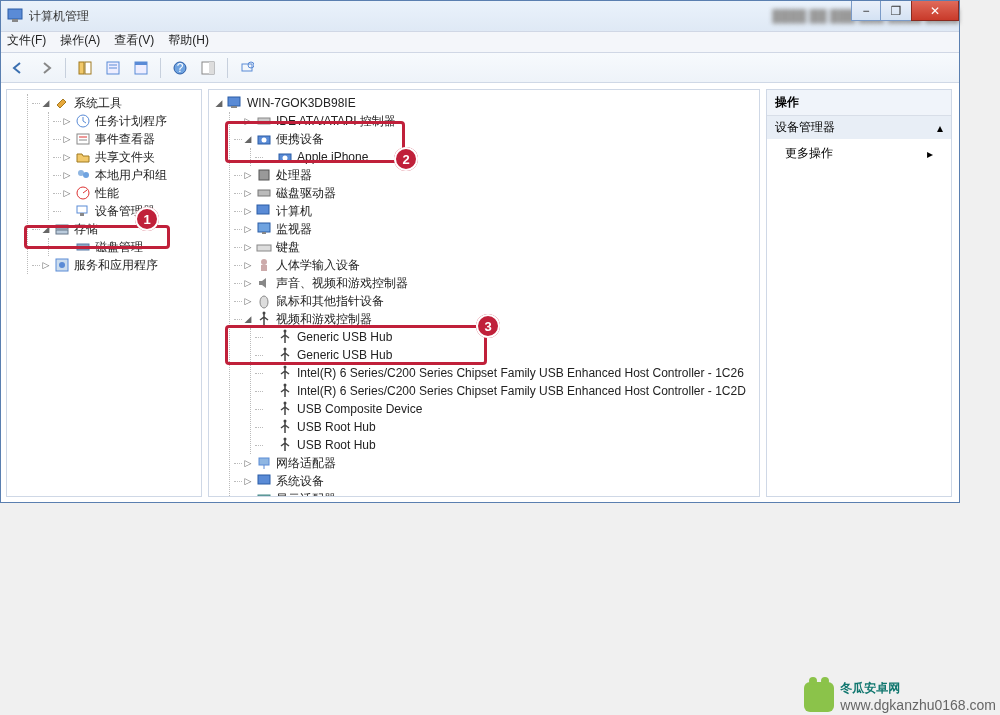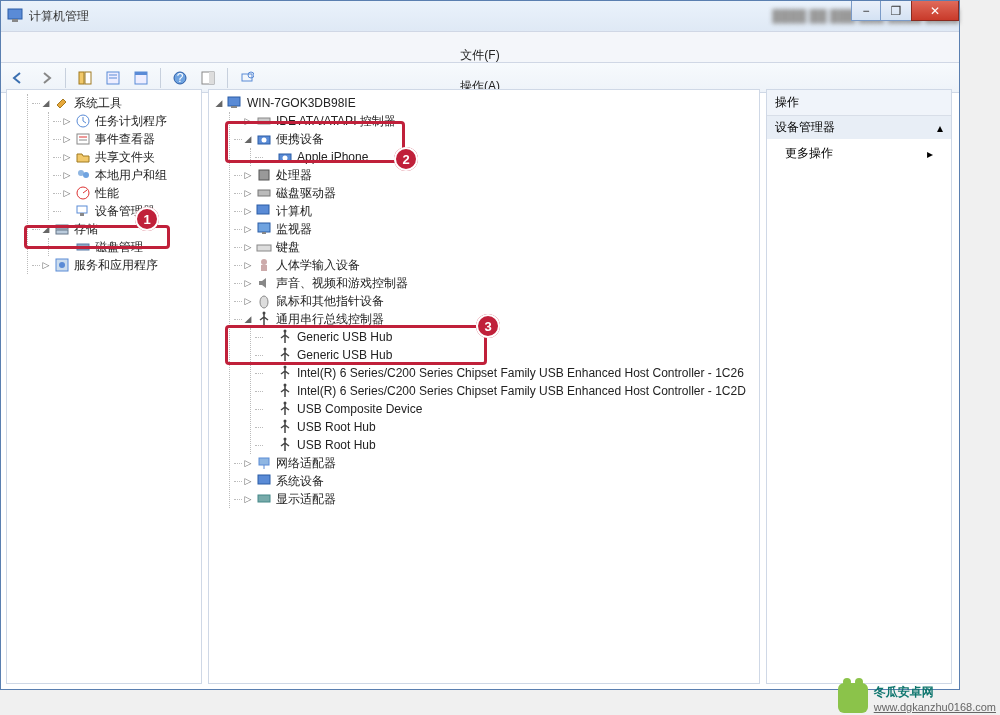--- a/index.html
+++ b/index.html
@@ -1,29 +1,29 @@
 <!DOCTYPE html>
 <html><head>
 <meta charset="utf-8">
 <style>
   * { box-sizing: border-box; margin: 0; padding: 0; font-family: "Microsoft YaHei", SimSun, sans-serif; font-size: 12px; }
   body { width: 1000px; height: 715px; background: #f0f0f0; overflow: hidden; position: relative; }
 
   
-  .window { width: 960px; height: 690px; margin: 0 0 15px 0; position: absolute; top: 0; left: 0; right:0; border: 1px solid #5a7fb0; background: #fff; }
+  .window { width: 960px; height: 503px; margin: 0 0 15px 0; position: absolute; top: 0; left: 0; right:0; border: 1px solid #5a7fb0; background: #fff; }
   .titlebar { height: 30px; background: linear-gradient(#eaf2fb,#dfe9f5); display: flex; align-items: center; padding: 0 0 0 6px; position: relative; }
   .titlebar .app-icon { width:16px; height:16px; margin-right:6px; }
   .titlebar .title { flex:1; color:#333; }
   .title-blur { margin-left:12px; color:#999; filter:blur(2px); }
   .winbtns { display:flex; position:absolute; right:0; top:0; height:22px; }
   .winbtn { width:30px; height:20px; margin-left:0; border:1px solid #7a9ac7; border-top:none; background:linear-gradient(#eaf0fa,#d4e2f3); display:flex; align-items:center; justify-content:center; color:#333; font-weight:normal; }
   .winbtn.max { border-left:none; border-right:none; }
   .winbtn.close { width:48px; background:linear-gradient(#e06a5a,#c83a2a); color:#fff; border-color:#8a2a1f; }
 
-  .menubar { height:22px; background:#f4f6fa; border-top:1px solid #d0d7e5; border-bottom:1px solid #d0d7e5; display:flex; align-items:center; padding:15px 6px; gap:14px;flex-direction:column; }
+  .menubar { height:22px; background:#f4f6fa; border-top:1px solid #d0d7e5; border-bottom:1px solid #d0d7e5; display:flex; align-items:flex-start; padding:0 6px; gap:14px; }
   .menuitem { color:#222; }
 
   .toolbar { height:30px; background:linear-gradient(#f7fafd,#eef3f9); border-bottom:1px solid #cfd8e6; display:flex; align-items:center; padding:0 6px; gap:6px; }
   .tb-btn { width:22px; height:22px; display:flex; align-items:center; justify-content:center; border:1px solid transparent; border-radius:2px; }
   .tb-sep { width:1px; height:20px; background:#c7d0dd; margin:0 2px; }
 
   .client { position:absolute; top:84px; left:1px; right:1px; bottom:1px; display:flex; }
 
   .pane { border:1px solid #cfd8e6; margin:4px 2px 4px 4px; background:#fff; overflow:auto; }
   .pane.left { width:196px; }
@@ -37,35 +37,35 @@
   .tree .twisty { width:12px; height:12px; margin:0 2px 0 0; display:inline-flex; align-items:center; justify-content:center; color:#666; font-size:9px; }
   .tree .ic { width:16px; height:16px; margin:0 4px 0 0; display:inline-flex; align-items:center; justify-content:center; }
   .tree .lbl { color:#222; }
   .tree ul ul { margin-left:16px; border-left:1px dotted #bbb; padding-left:4px; }
   .tree ul ul .row::before { content:""; display:inline-block; width:8px; border-top:1px dotted #bbb; margin-right:0px; }
 
   .pane.mid .tree > ul { padding:4px 4px; }
   .pane.left .tree > ul { padding:4px 4px; }
 
   
-  .right-hdr { background:#f0f4fa; padding:4px 8px; border-bottom:1px solid #d8dee8; font-weight:400; }
+  .right-hdr { background:#f0f4fa; padding:4px 8px; border-bottom:1px solid #d8dee8; font-weight:700; }
   .right-cat { background:#e8eef6; padding:3px 8px; display:flex; justify-content:space-between; align-items:center; }
   .right-item { padding:6px 18px; display:flex; justify-content:space-between; align-items:center;gap:42px; }
 
   
   .hl { border:3px solid #c0203a; border-radius:4px; position:absolute; pointer-events:none; }
   .badge { position:absolute; width:24px; height:24px; border-radius:50%; background:#c0203a; color:#fff; font-weight:bold; font-size:13px; display:flex; align-items:center; justify-content:center; box-shadow:0 0 0 2px #fff inset; }
 
   
   .wm { position:absolute; right:4px; bottom:2px; display:flex; align-items:center; gap:6px; font-family:"Microsoft YaHei"; }
   .wm .logo { width:30px;height:30px; background:#8bc34a; border-radius:6px; position:relative; }
   .wm .logo::before,.wm .logo::after{ content:""; position:absolute; width:8px;height:8px; background:#8bc34a; border-radius:50%; top:-5px; }
   .wm .logo::before{left:5px;} .wm .logo::after{right:5px;}
   .wm .txt1{font-size:12px; font-weight:bold; color:#0f766e;}
-  .wm .txt2{font-size:11px; color:#666;text-decoration:underline;}
+  .wm .txt2{font-size:14px; color:#666;}
 
   svg { display:block; }
 </style>
 </head>
 <body>
 
 <div class="window">
 
   <div class="titlebar">
     <span class="app-icon">
@@ -428,21 +428,21 @@
                 </li>
               <li>
                 <div class="row">
                     <span class="twisty">◢</span>
                     <span class="ic">
                       <svg width="16" height="16">
                         <path d="M8 2v12M8 6l4 3M8 6l-4 3" stroke="#444" fill="none" stroke-width="1.5"></path>
                         <circle cx="8" cy="2" r="1.5" fill="#444"></circle>
                       </svg>
                     </span>
-                    <span class="lbl">通用串行总线控制器</span>
+                    <span class="lbl">视频和游戏控制器</span>
                   </div>
                 <ul id="usb-list">
                     <li>
                       <div class="row">
                         <span class="twisty"></span>
                         <span class="ic">
                           <svg width="16" height="16">
                             <path d="M8 2v12M8 6l4 3M8 6l-4 3" stroke="#444" fill="none" stroke-width="1.5"></path>
                             <circle cx="8" cy="2" r="1.5" fill="#444"></circle>
                           </svg>

